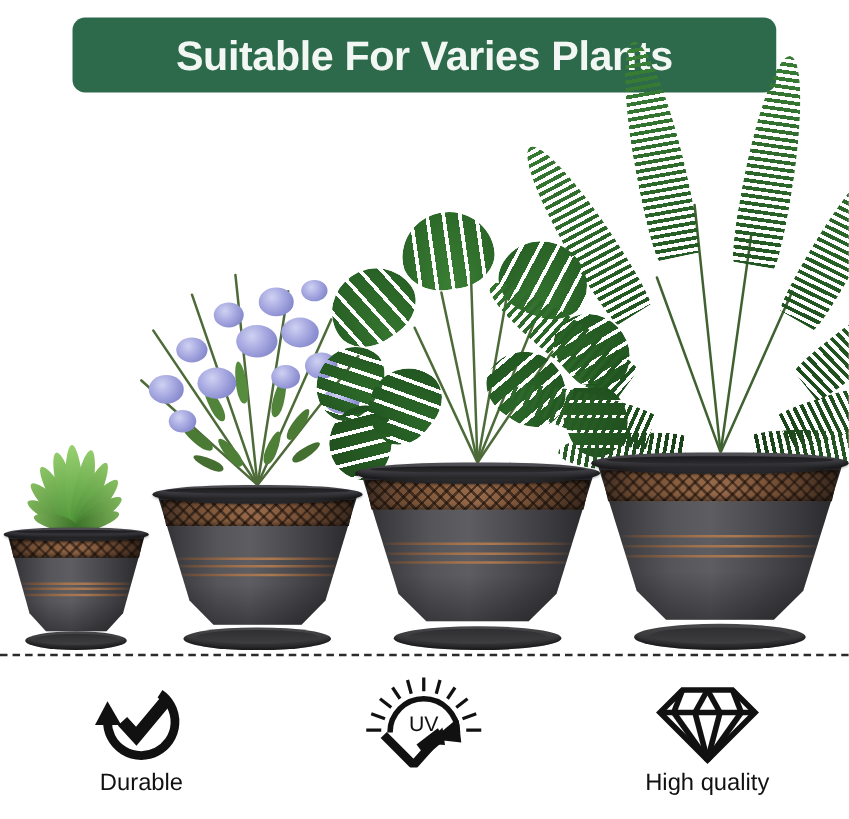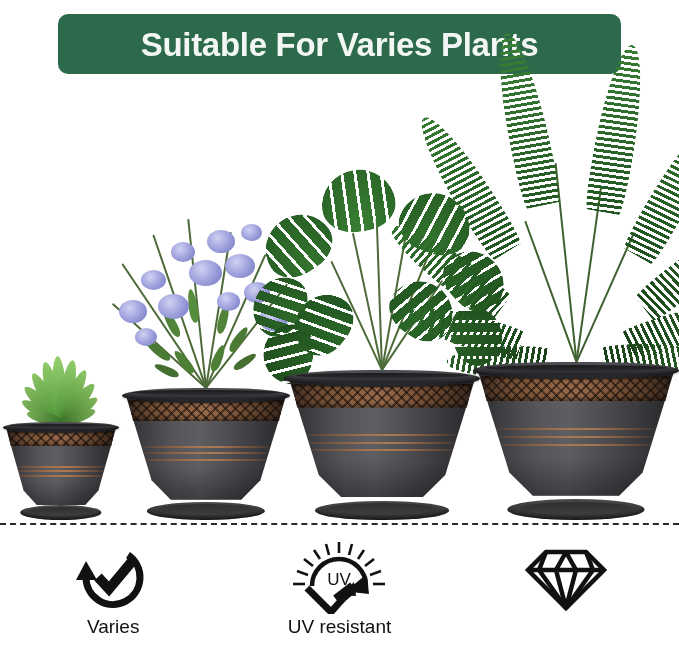--- a/index.html
+++ b/index.html
@@ -391,21 +391,21 @@
       <div class="feature-icon">
         <svg width="74" height="72" viewBox="0 0 74 72" aria-hidden="true">
 
           <path d="M10 36 A27 27 0 1 0 52 14" fill="none" stroke="#111111" stroke-width="7" stroke-linecap="butt"></path>
 
           <path d="M10 20 L21 39 L0 39 Z" fill="#111111"></path>
 
           <path d="M22 36 L33 48 L58 18" fill="none" stroke="#111111" stroke-width="10" stroke-linecap="butt" stroke-linejoin="miter"></path>
         </svg>
       </div>
-      <div class="feature-label">Varies</div>
+      <div class="feature-label">Durable</div>
     </div>
 
     <div class="feature">
       <div class="feature-icon">
         <svg width="100" height="74" viewBox="0 0 100 74" aria-hidden="true">
 
           <g stroke="#111111" stroke-width="2.6" stroke-linecap="butt">
             <line x1="50" y1="2" x2="50" y2="13"></line>
             <line x1="37" y1="4" x2="40" y2="15"></line>
             <line x1="63" y1="4" x2="60" y2="15"></line>
@@ -424,21 +424,20 @@
           <text x="50" y="45" text-anchor="middle" font-family="Liberation Sans, sans-serif" font-size="17" fill="#111111">UV</text>
 
           <path d="M18 48 L42 72 L58 54" fill="none" stroke="#111111" stroke-width="7" stroke-linecap="butt" stroke-linejoin="miter"></path>
 
           <path d="M52 60 L76 40" fill="none" stroke="#111111" stroke-width="7"></path>
           <path d="M78 36 L80 54 L62 52 Z" fill="#111111"></path>
           <path d="M46 58 L63 45" fill="none" stroke="#111111" stroke-width="6"></path>
           <path d="M65 42 L67 56 L52 55 Z" fill="#111111"></path>
         </svg>
       </div>
-      <div class="feature-label">UV resistant</div>
     </div>
 
     <div class="feature">
       <div class="feature-icon">
         <svg width="84" height="70" viewBox="0 0 84 70" aria-hidden="true">
           <g fill="none" stroke="#111111" stroke-width="4.5" stroke-linejoin="miter" stroke-linecap="butt">
 
             <path d="M22 10 L62 10 L80 28 L42 66 L4 28 Z"></path>
 
             <line x1="4" y1="28" x2="80" y2="28"></line>
@@ -448,17 +447,18 @@
             <line x1="32" y1="28" x2="42" y2="10"></line>
             <line x1="52" y1="28" x2="42" y2="10"></line>
 
             <line x1="15" y1="28" x2="42" y2="66"></line>
             <line x1="69" y1="28" x2="42" y2="66"></line>
             <line x1="32" y1="28" x2="42" y2="66"></line>
             <line x1="52" y1="28" x2="42" y2="66"></line>
           </g>
         </svg>
       </div>
+      <div class="feature-label">High quality</div>
     </div>
 
   </div>
 
 </div>
 
 </body></html>

